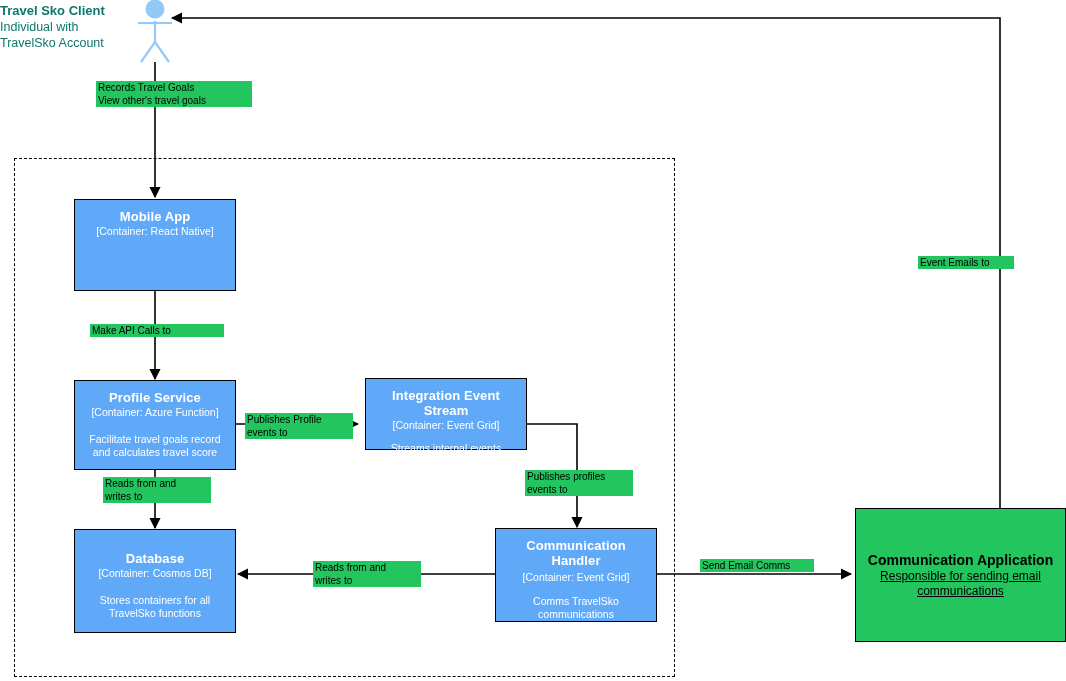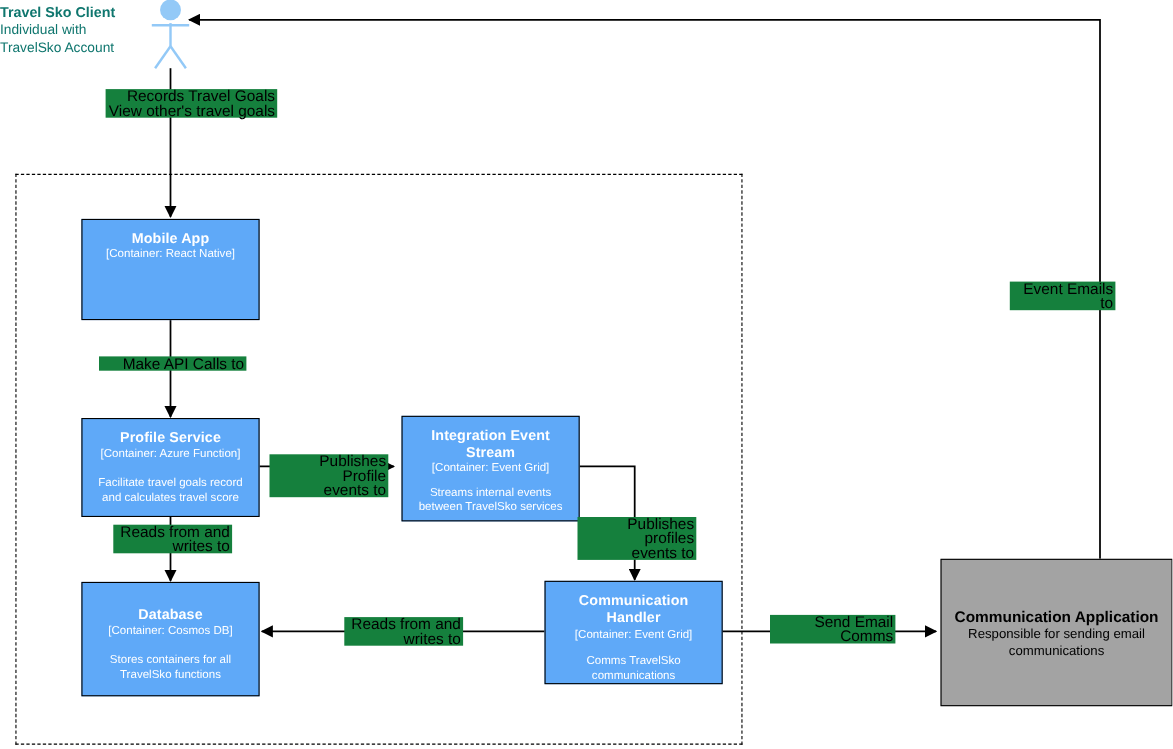--- a/index.html
+++ b/index.html
@@ -57,37 +57,38 @@
     line-height: 13px;
     margin-top: 14px;
     padding: 0 6px;
   }
 
   
   .extbox {
     position: absolute;
     box-sizing: border-box;
     border: 1px solid #000000;
-    background: #a3a3a3;
+    background: #22c55e;
     color: #000000;
     text-align: center;
     display: flex;
     flex-direction: column;
     align-items: center;
     justify-content: center;
   }
   .extbox .ex-title {
     font-size: 14px;
     font-weight: bold;
     line-height: 17px;
   }
   .extbox .ex-desc {
     font-size: 12px;
     line-height: 15px;
     padding: 0 10px;
+    text-decoration: underline;
   }
 
   
   .boundary {
     position: absolute;
     box-sizing: border-box;
     border: 1.5px dashed #000000;
     background: transparent;
   }
   .boundary-label {
@@ -117,25 +118,25 @@
     line-height: 16px;
   }
   .actor-label .ac-desc {
     font-size: 12.5px;
     line-height: 16px;
   }
 
   
   .edge-label {
     position: absolute;
-    font-size: 14px;
+    font-size: 10px;
     line-height: 13px;
     color: #000;
-    text-align: right;
-    background: #15803d;
+    text-align: left;
+    background: #22c55e;
     white-space: pre-line;
     padding: 0 2px;
   }
 </style>
 </head>
 <body>
 
 <div id="canvas">
 
   <svg id="edges" viewBox="0 0 1066 681" width="1066" height="681" xmlns="http://www.w3.org/2000/svg">
@@ -185,21 +186,21 @@
     <div class="bx-tech">[Container: React Native]</div>
   </div>
 
   <div class="c4box" style="left:74px; top:380px; width:162px; height:90px;">
     <div class="bx-title" style="white-space:pre-line;">Profile Service</div>
     <div class="bx-tech">[Container: Azure Function]</div>
     <div class="bx-desc" style="white-space:pre-line;">Facilitate travel goals record
 and calculates travel score</div>
   </div>
 
-  <div class="c4box" style="left:365px; top:378px; width:162px; height:96px;">
+  <div class="c4box" style="left:365px; top:378px; width:162px; height:72px;justify-content:space-between;">
     <div class="bx-title" style="white-space:pre-line;">Integration Event
 Stream</div>
     <div class="bx-tech">[Container: Event Grid]</div>
     <div class="bx-desc" style="white-space:pre-line; margin-top:10px;">Streams internal events
 between TravelSko services</div>
   </div>
 
   <div class="c4box" style="left:74px; top:529px; width:162px; height:104px;justify-content:center;">
     <div class="bx-title" style="white-space:pre-line;">Database</div>
     <div class="bx-tech">[Container: Cosmos DB]</div>

